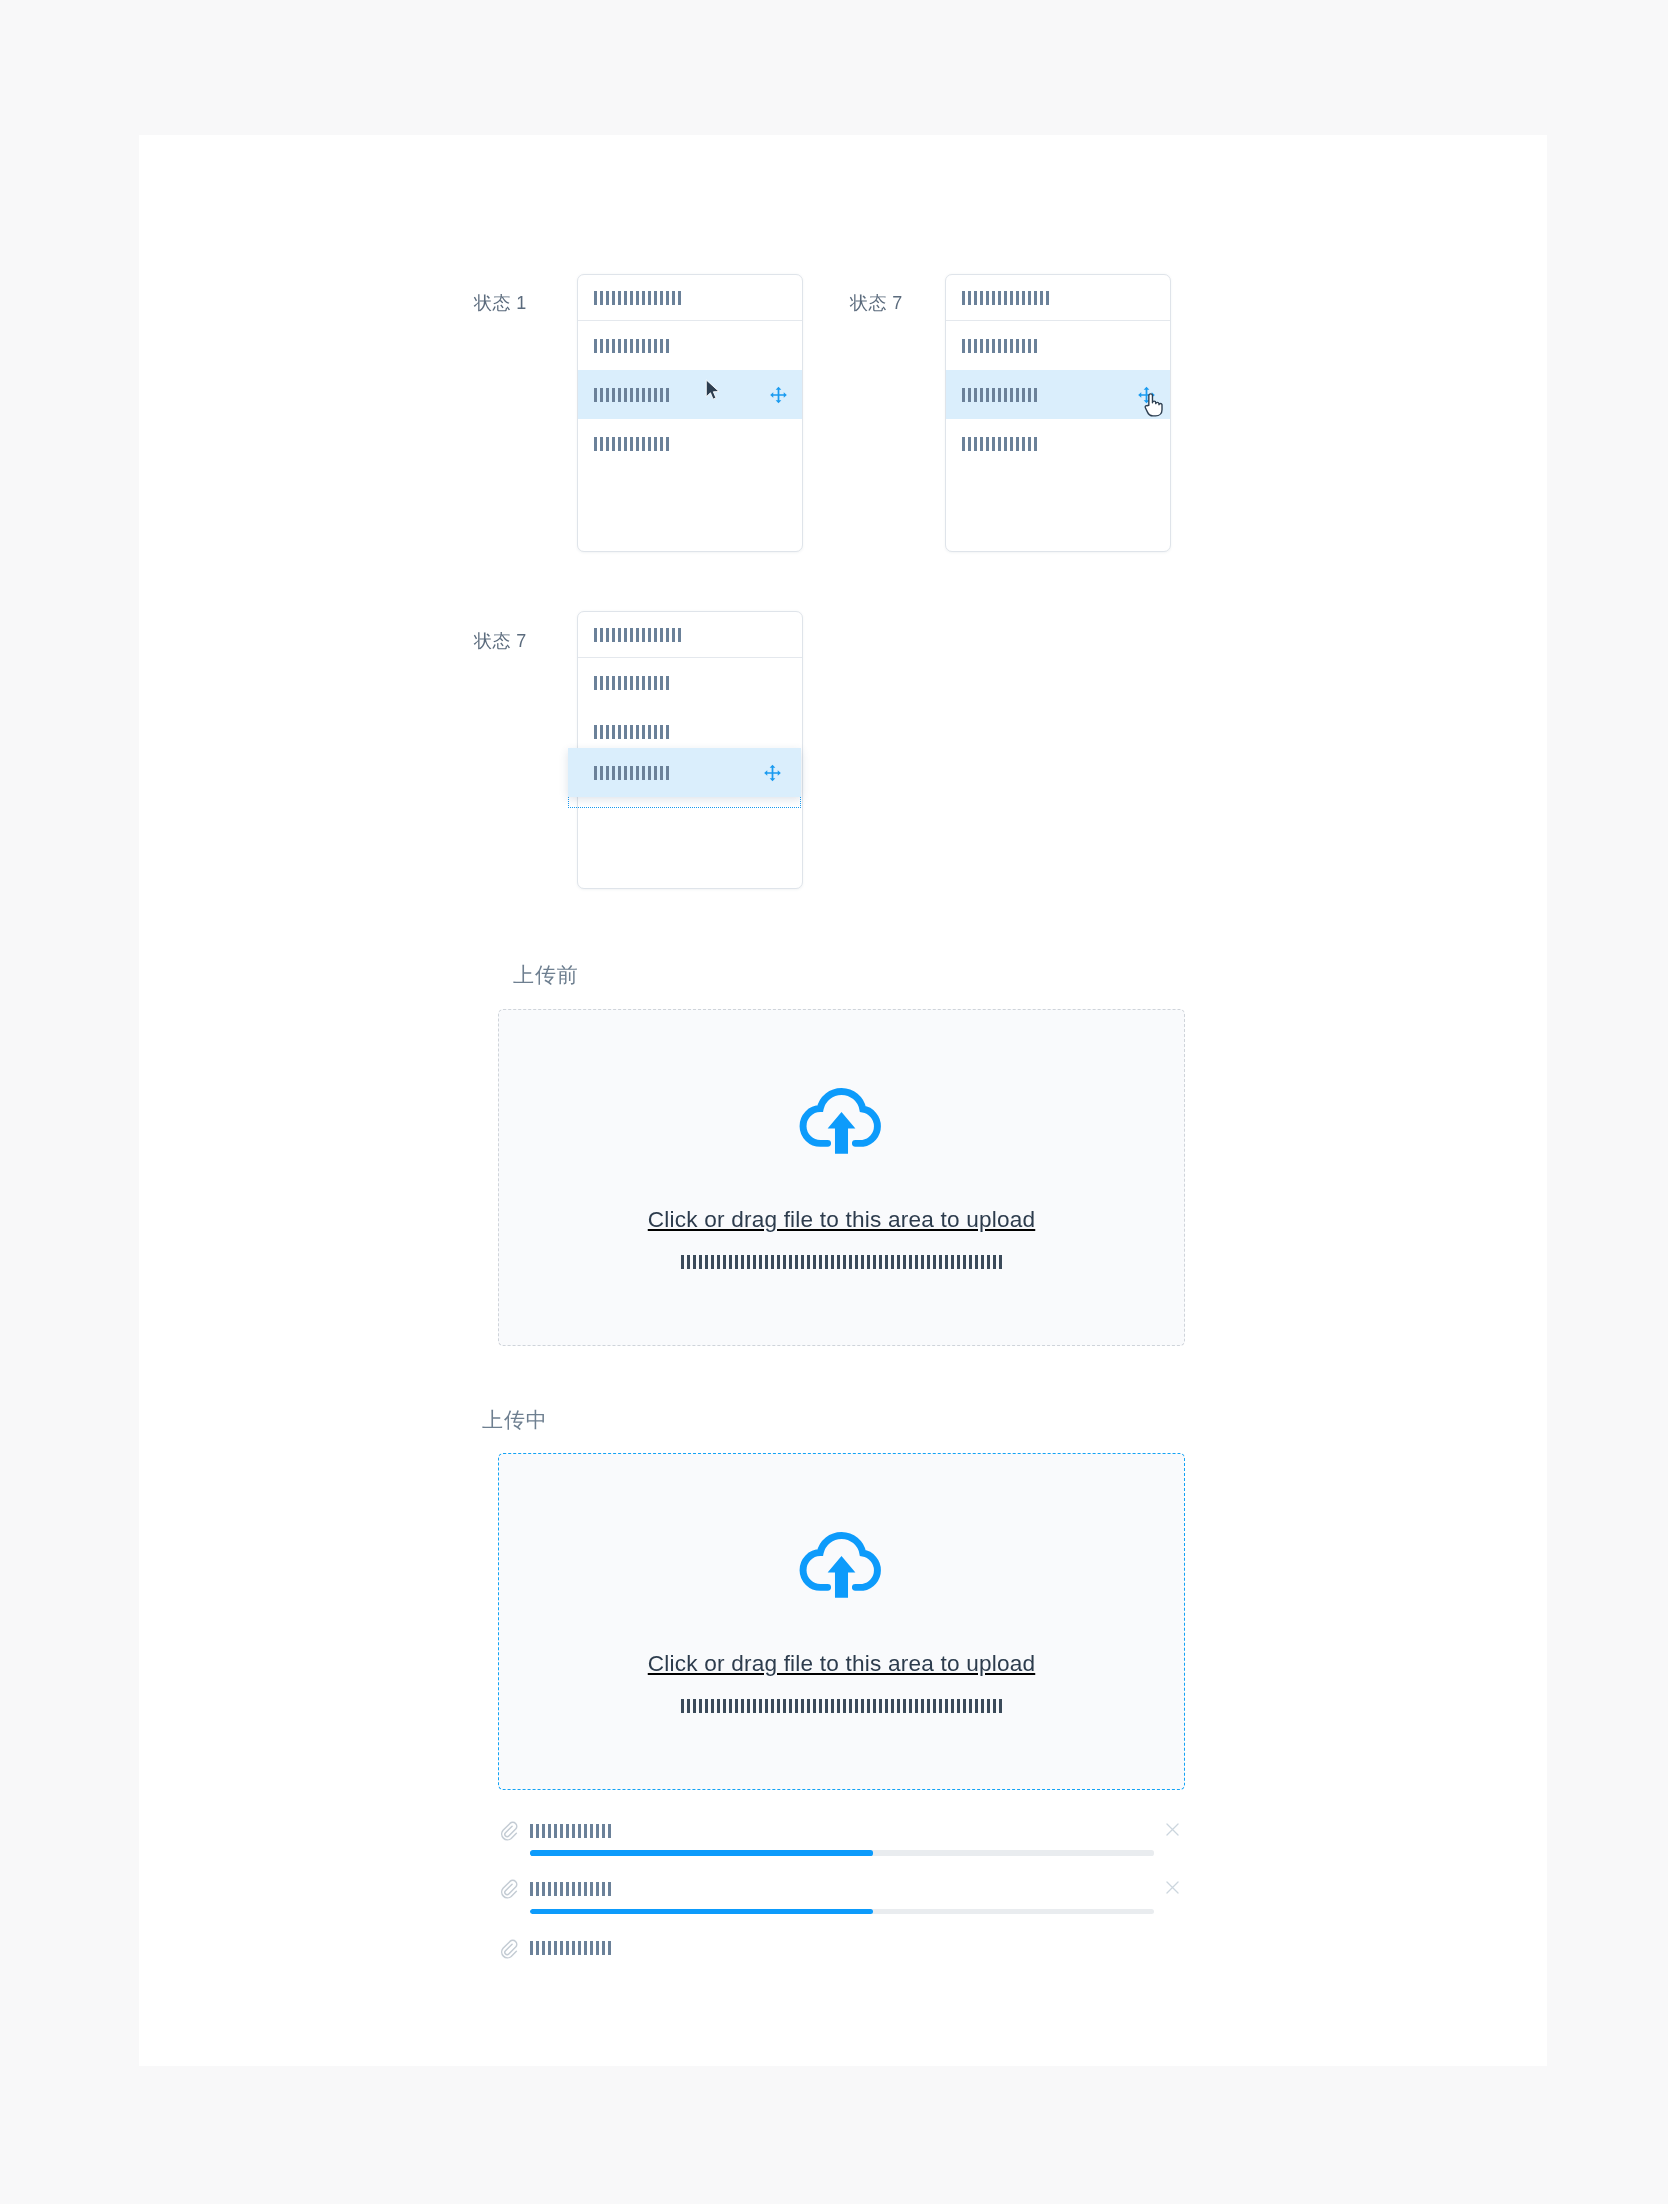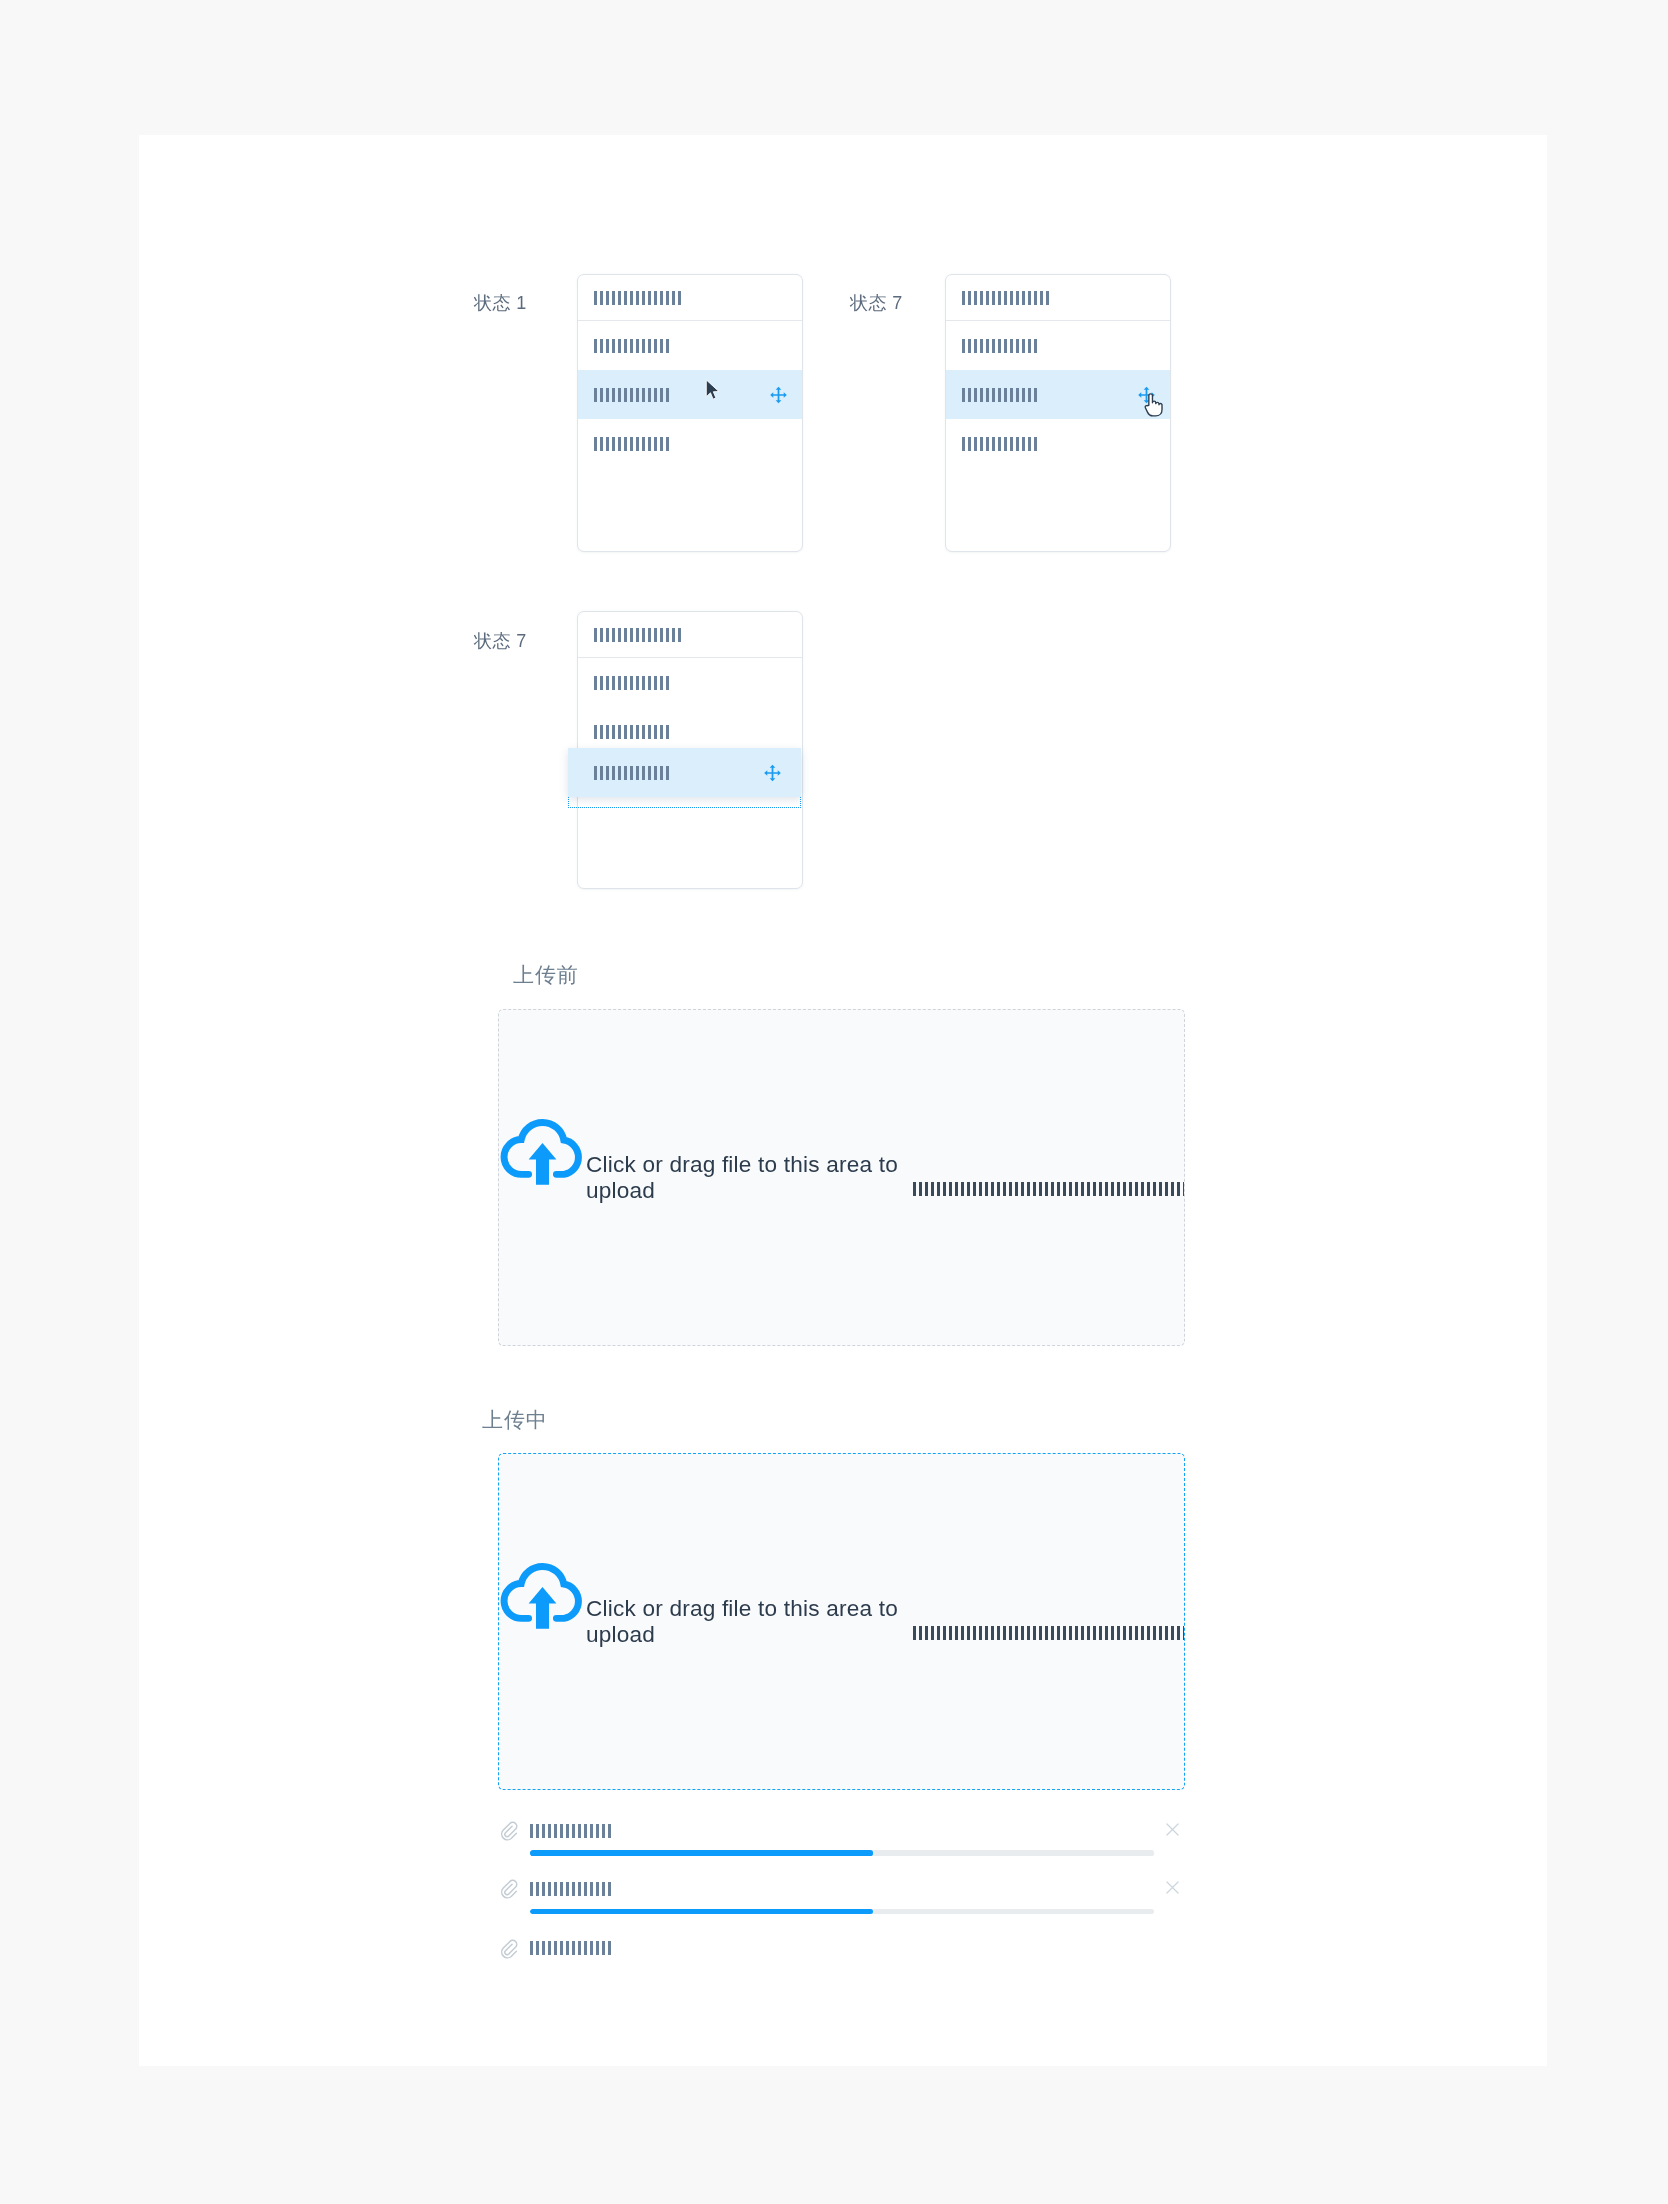--- a/index.html
+++ b/index.html
@@ -126,22 +126,24 @@
 
   
   .dropzone {
     position: absolute;
     width: 687px;
     height: 337px;
     background: #f9fafc;
     border: 1.7px dashed #cfd4da;
     border-radius: 5.2px;
     display: flex;
+    flex-direction: column;
     align-items: center;
     justify-content: center;
+    text-decoration: underline;
   }
   .dropzone.active { border-color: #13a3f5; }
   .cloud-wrap { margin-bottom: 45px; }
   .dz-title {
     font-size: 22.6px;
     color: #2d3c4d;
     letter-spacing: 0.2px;
   }
   .dz-sub { margin-top: 22.6px; height: 14px; width: 322px; }
 

